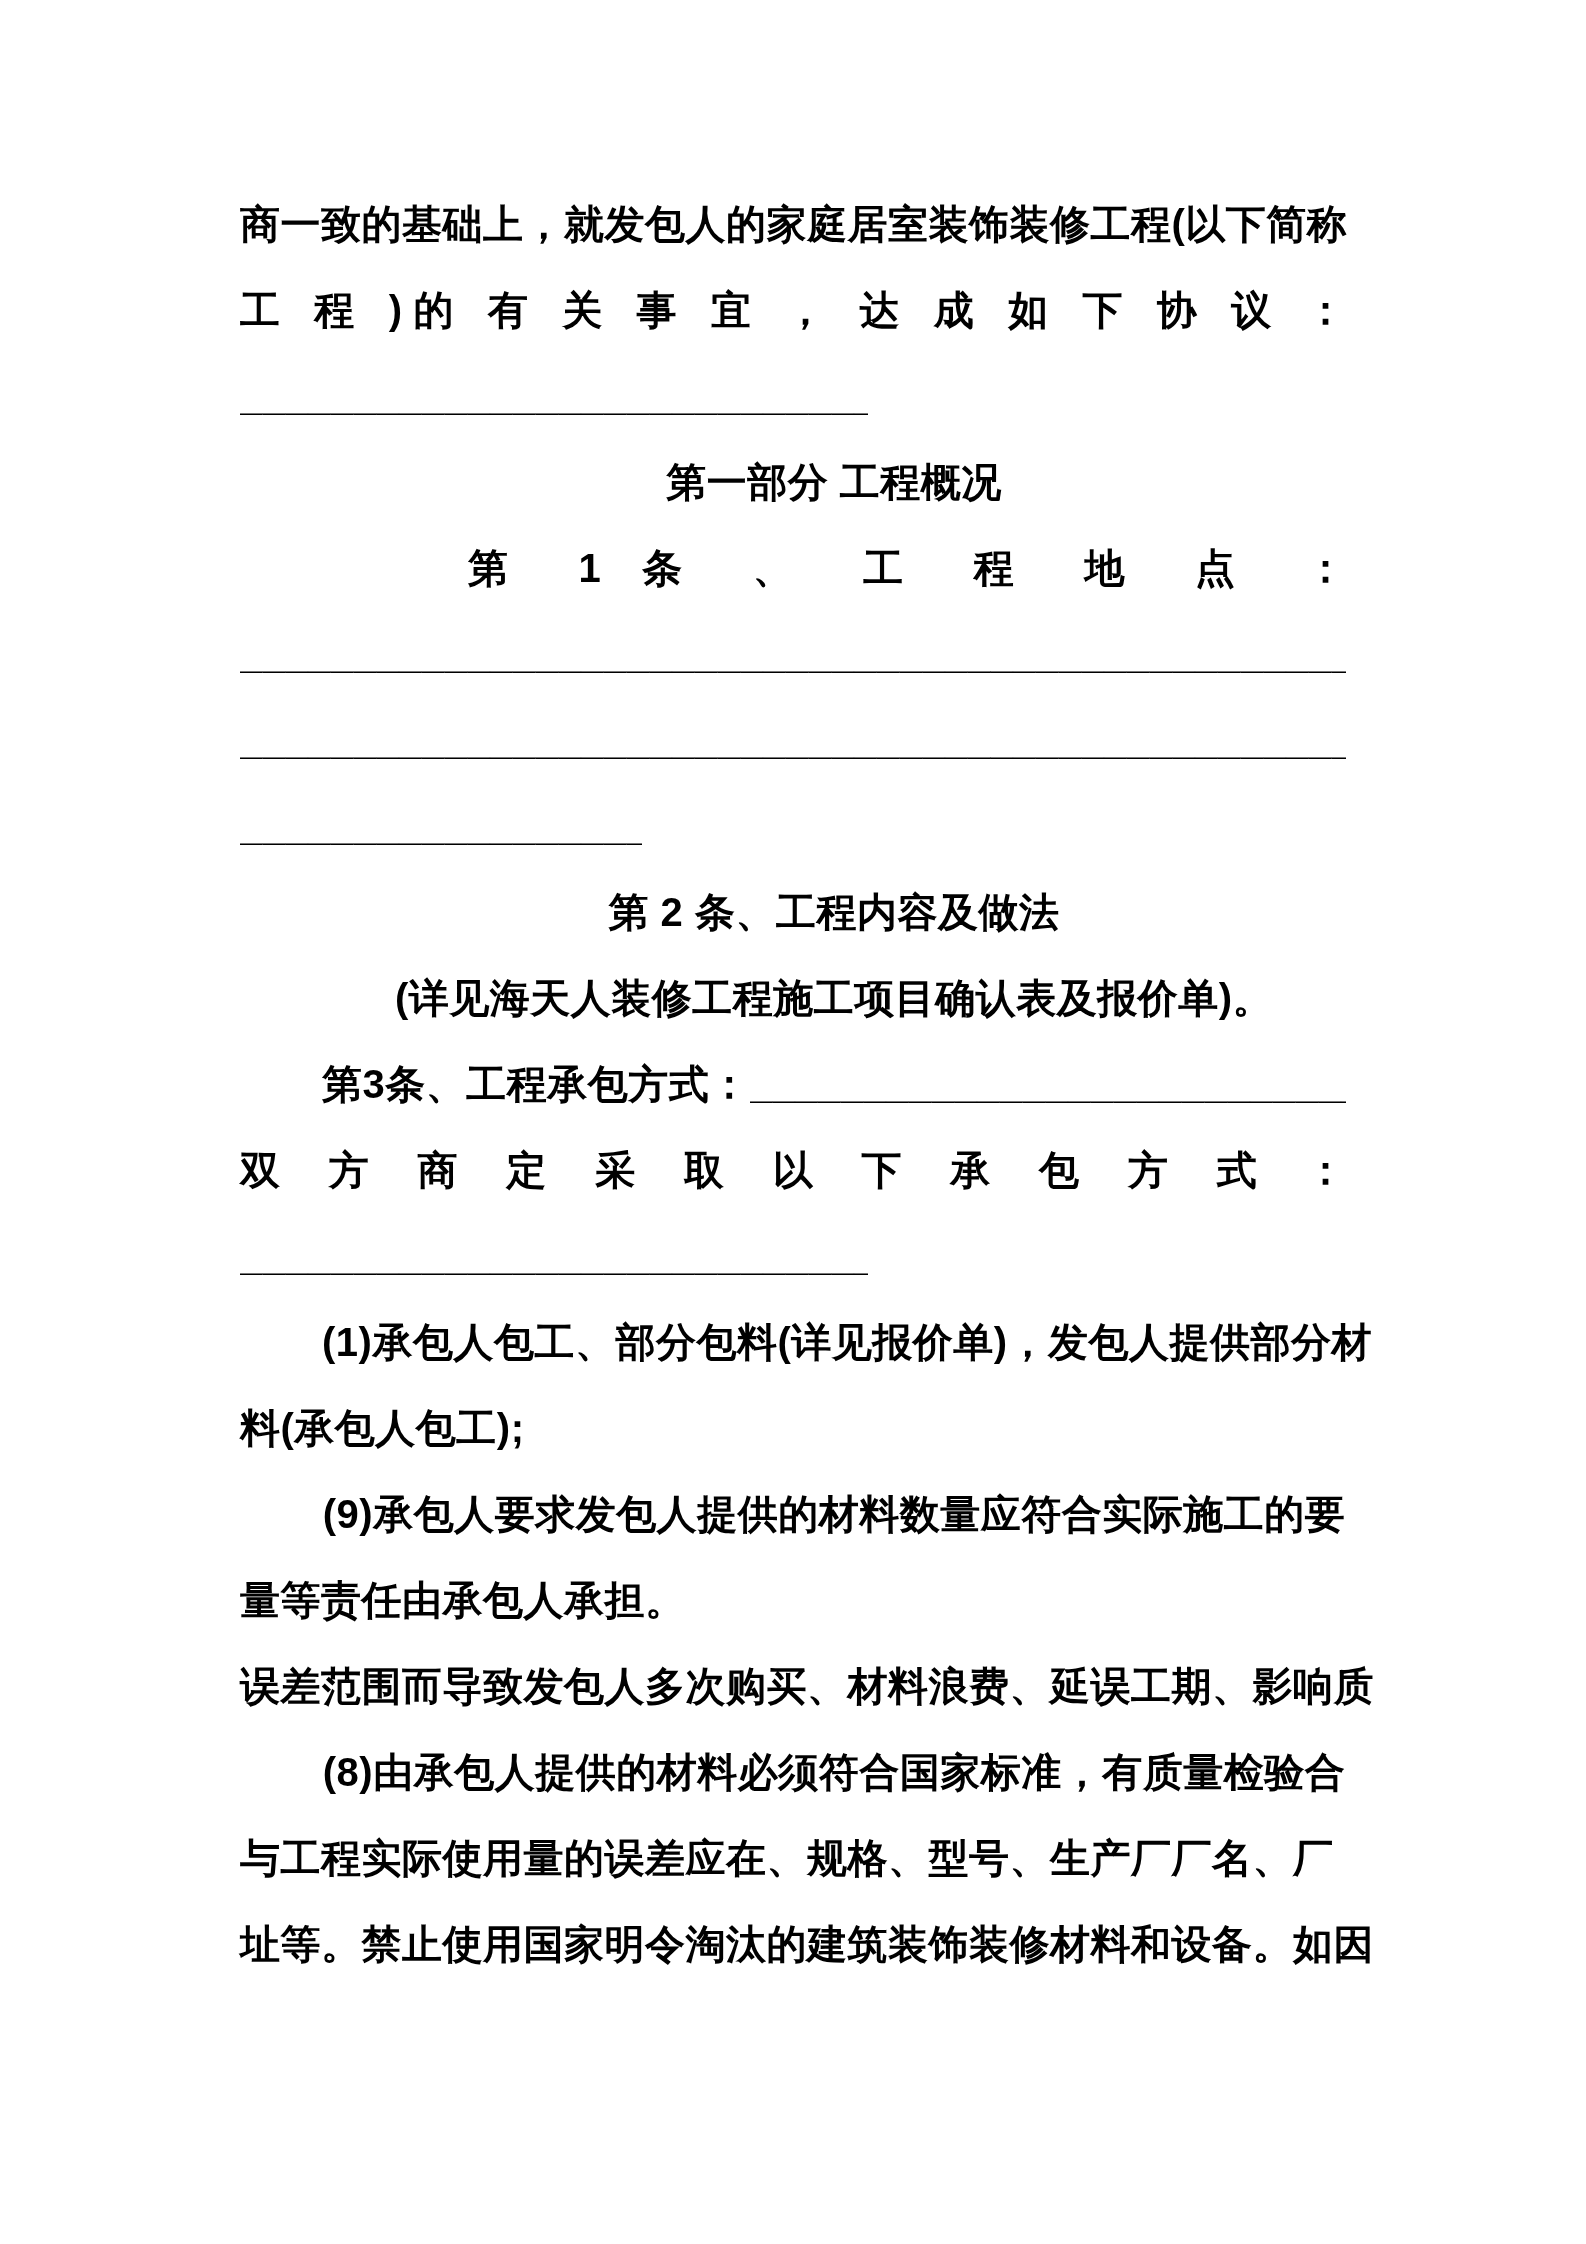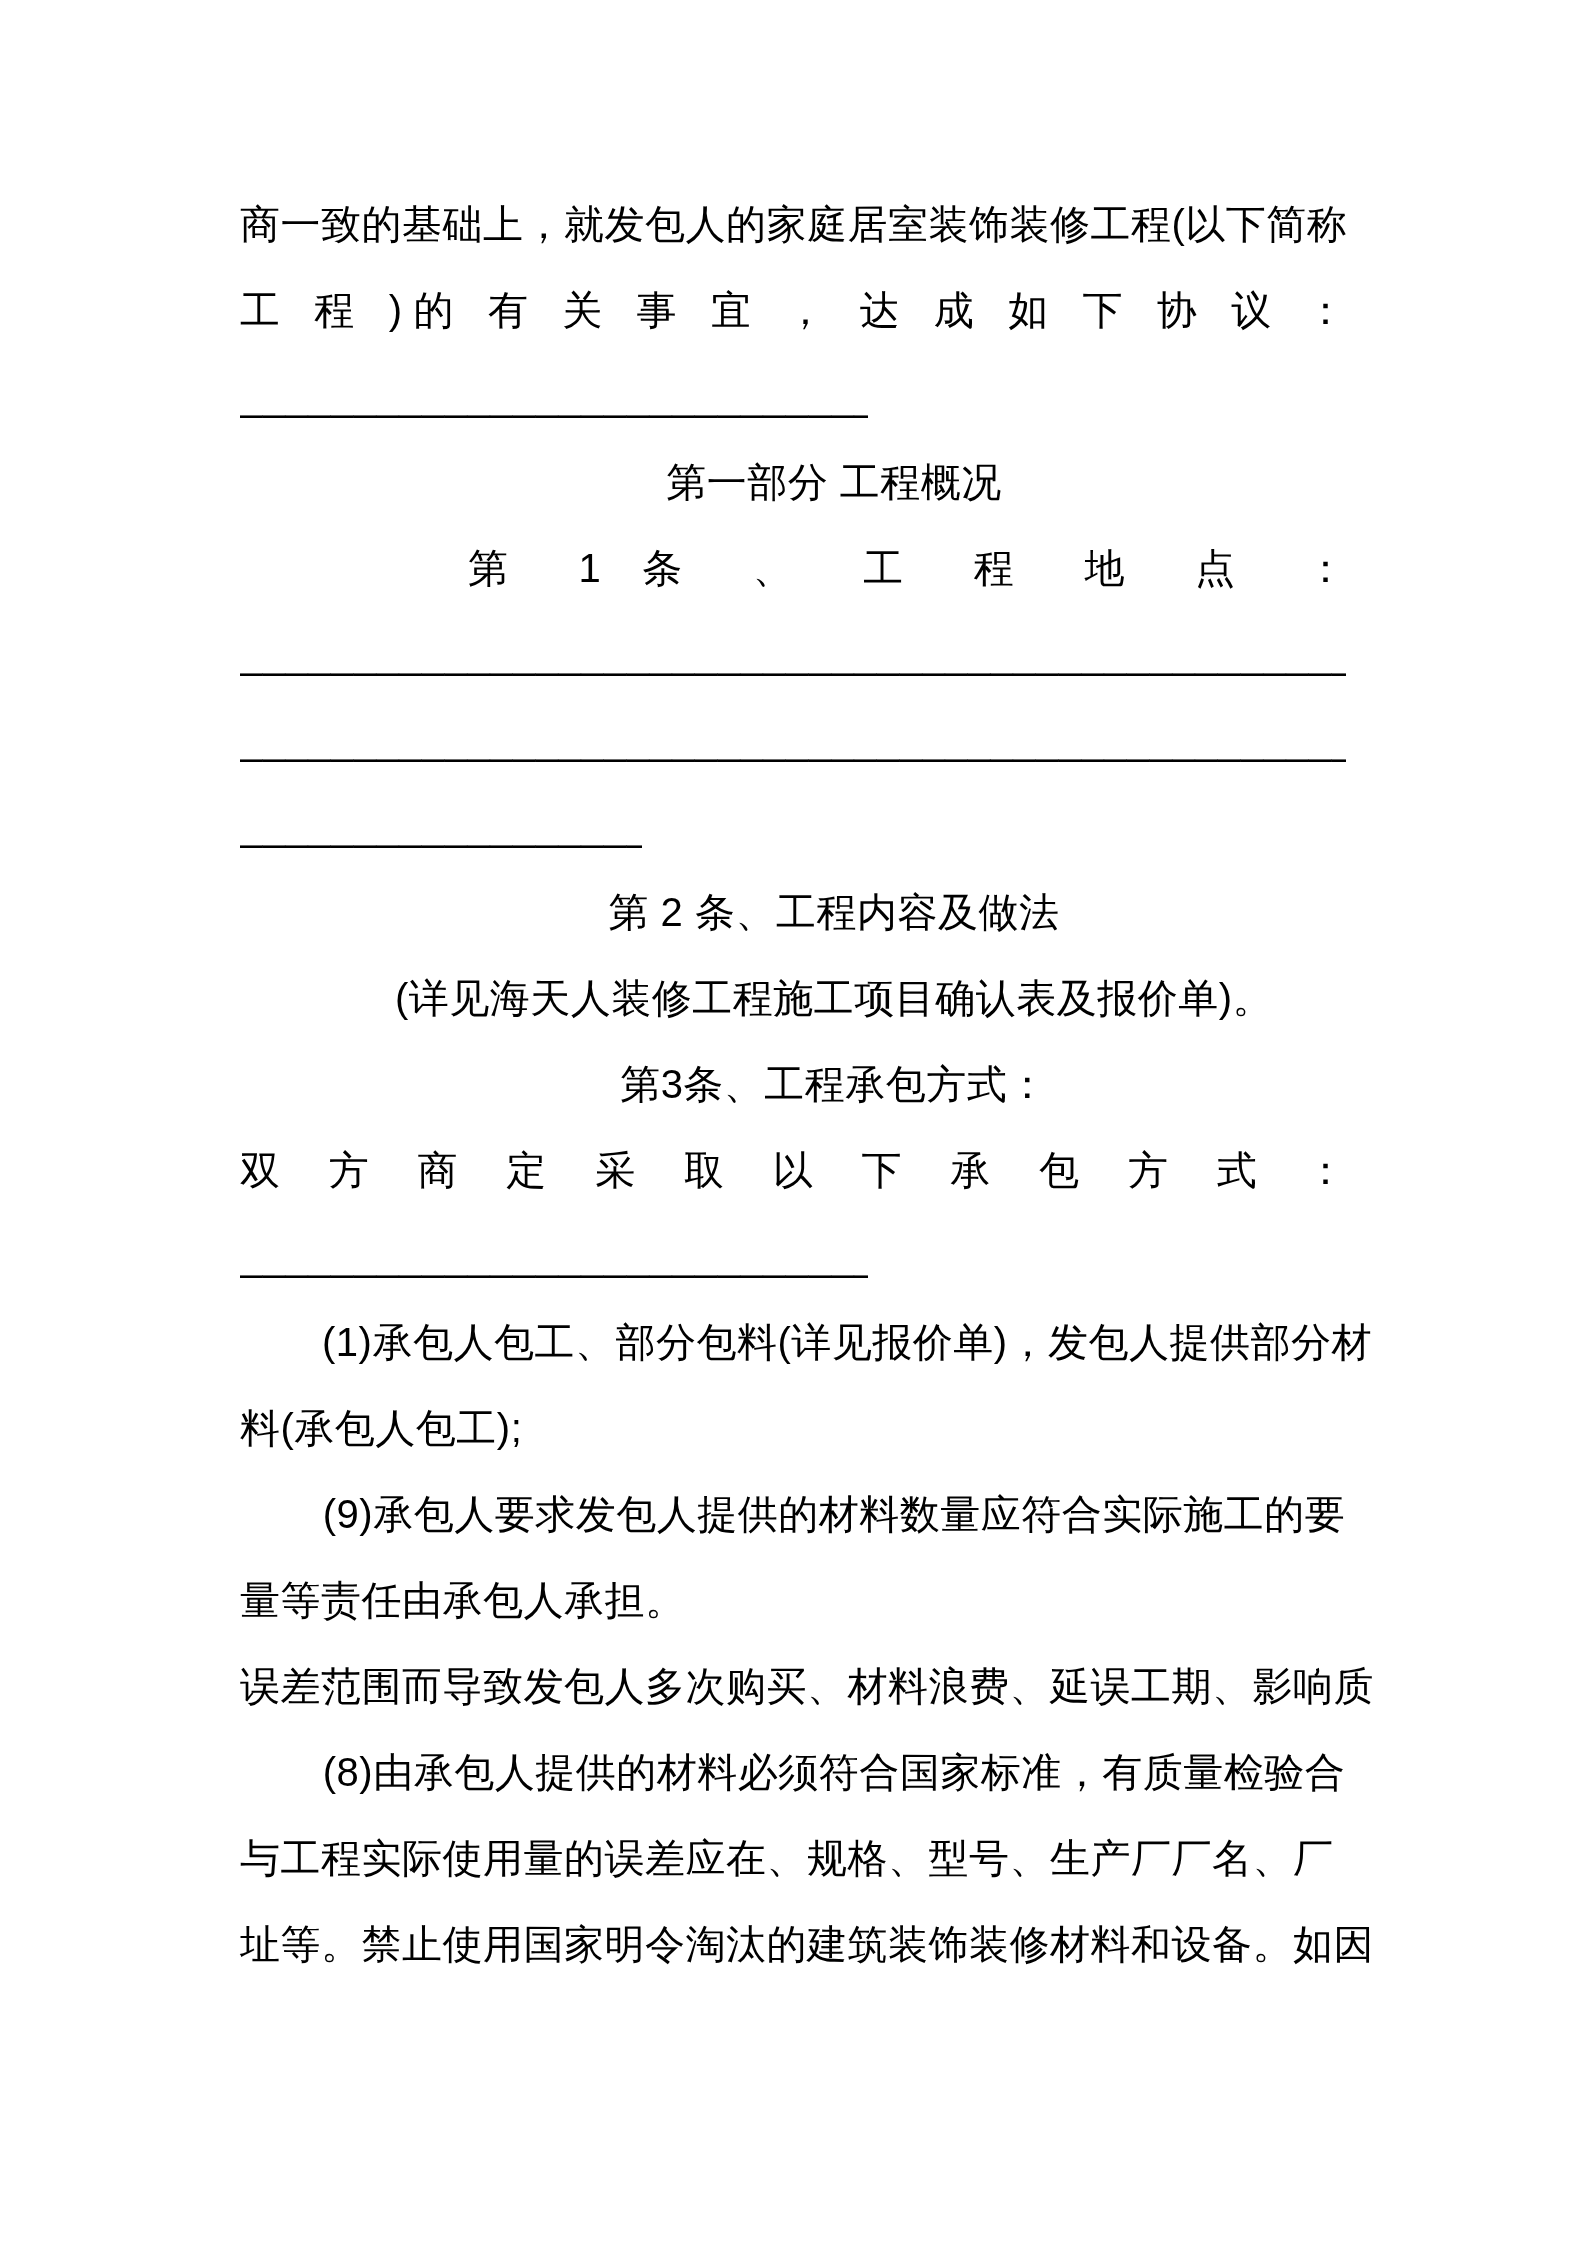--- a/index.html
+++ b/index.html
@@ -4,21 +4,21 @@
 <style>
   html,body{margin:0;padding:0;background:#e8e8e8;}
   .page{
     position:relative;
     width:1586px;height:2244px;
     background:#ffffff;
     box-sizing:border-box;
     padding:181px 240px 0 240px;
     overflow:hidden;
     font-family:"Liberation Sans","DejaVu Sans",sans-serif;
-    font-weight:400;
+    font-weight:700;
     color:#000000;
     font-size:40px;
   }
   .line{
     height:86px;
     line-height:86px;
     white-space:nowrap;
     letter-spacing:0.5px;
   }
   
@@ -29,21 +29,21 @@
   
   .indent2{ padding-left:82px;text-align:center; }
   
   .clause-loc{ margin-left:228px; }
   
   .blank{ overflow:hidden; }
   .w-med{ width:628px; }
   .w-full{ width:1106px; }
   .w-short{ width:402px; }
   
-  .flexline{ display:flex;flex-direction:column; }
+  .flexline{ display:flex; }
   .flexline .fill{ flex:1 1 auto; overflow:hidden; white-space:nowrap; }
 </style>
 </head>
 <body>
 
 <div class="page">
 
   <div class="line">商一致的基础上，就发包人的家庭居室装饰装修工程(以下简称</div>
 
   <div class="line jlast">工 程 )的 有 关 事 宜 ， 达 成 如 下 协 议 ：</div>

